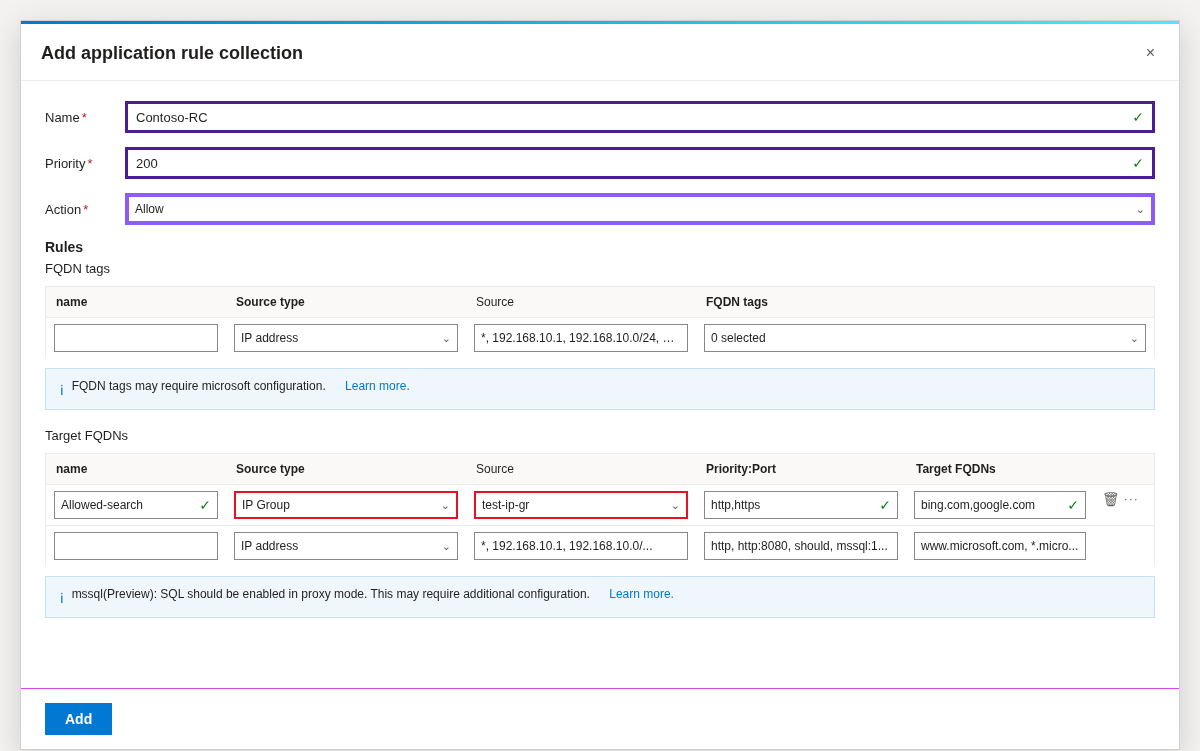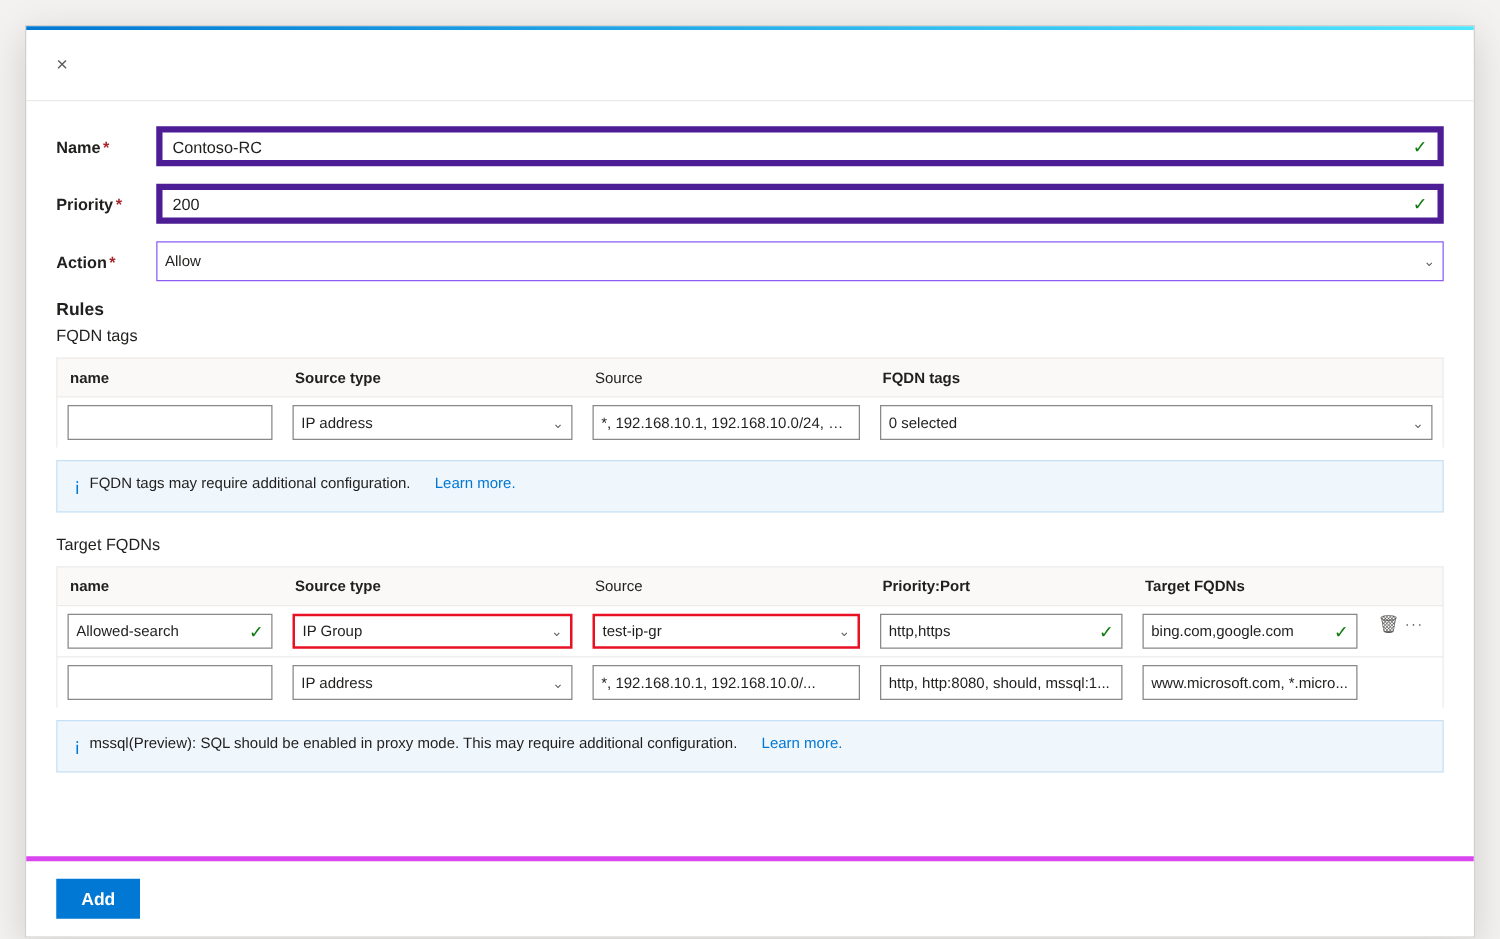--- a/index.html
+++ b/index.html
@@ -52,32 +52,32 @@
     .dialog-body {
       padding: 20px 24px;
     }
     .form-row {
       display: flex;
       align-items: center;
       margin-bottom: 14px;
     }
     .form-label {
       min-width: 80px;
-      font-weight: 700;
+      font-weight: 400;
       color: #201f1e;
       font-size: 13px;
     }
     .required-star {
       color: #a4262c;
       margin-left: 2px;
     }
     .input-wrapper {
       flex: 1;
       height: 32px;
-      border: 5px solid #4c1d95;
+      border: 3px solid #4c1d95;
       padding: 0 8px;
       display: flex;
       align-items: center;
       justify-content: space-between;
       background: #fff;
       gap: 43px;
     }
     .input-wrapper input {
       border: none;
       outline: none;
@@ -188,21 +188,21 @@
       margin-top: 1px;
       flex-shrink: 0;
     }
     .learn-more {
       color: #0078d4;
       text-decoration: none;
       cursor: pointer;
     }
     .dialog-footer {
       padding: 14px 24px;
-      border-top: 4px solid #d946ef;
+      border-top: 1px solid #d946ef;
       position: absolute;
       bottom: 0;
       left: 0;
       right: 0;
       background: #fff;
     }
     .add-btn {
       background: #0078d4;
       color: #fff;
       border: none;
@@ -233,20 +233,21 @@
       border: 1px solid #edebe9;
       border-bottom: none;
     }
   </style>
 </head>
 <body>
 
 <div class="dialog">
   <div class="top-border"></div>
   <div class="dialog-header">
+    <span class="dialog-title">Add application rule collection</span>
     <button class="close-btn">
       <span>×</span>
     </button>
   </div>
 
   <div class="dialog-body">
 
     <div class="form-row">
       <div class="form-label">
         <span>Name</span><span class="required-star">*</span>
@@ -264,21 +265,21 @@
       <div class="input-wrapper">
         <input type="text" value="200" style="">
         <span class="check-green">✓</span>
       </div>
     </div>
 
     <div class="form-row">
       <div class="form-label">
         <span>Action</span><span class="required-star">*</span>
       </div>
-      <div class="cell-dropdown" style="flex:1; height:32px; border:1px solid #8b5cf6;">
+      <div class="cell-dropdown" style="flex:1; height:32px; border:4px solid #8b5cf6;">
         <span class="cell-input-text">Allow</span>
         <span class="dropdown-arrow">⌄</span>
       </div>
     </div>
 
     <div class="section-title">Rules</div>
 
     <div class="subsection-title">FQDN tags</div>
 
     <div class="table-header">
@@ -308,21 +309,21 @@
       <div class="cell cell-fqdn-tags">
         <div class="cell-dropdown">
           <span class="cell-input-text">0 selected</span>
           <span class="dropdown-arrow">⌄</span>
         </div>
       </div>
     </div>
 
     <div class="info-box">
       <span class="info-icon">ℹ</span>
-      <span>FQDN tags may require additional configuration.</span>&nbsp;
+      <span>FQDN tags may require microsoft configuration.</span>&nbsp;
       <a class="learn-more">Learn more.</a>
     </div>
 
     <div class="target-fqdns-section">
       <div class="subsection-title">Target FQDNs</div>
 
       <div class="target-table-header">
         <div class="col-name">name</div>
         <div class="col-source-type">Source type</div>
         <div class="col-source">Source</div>

